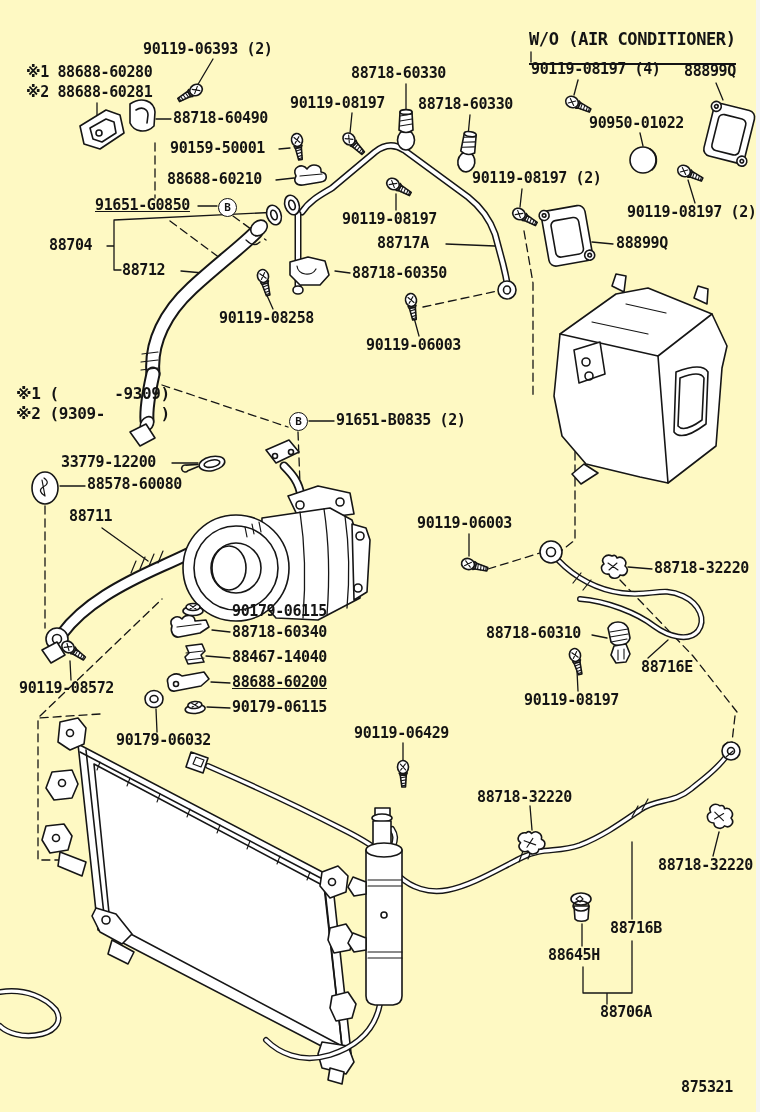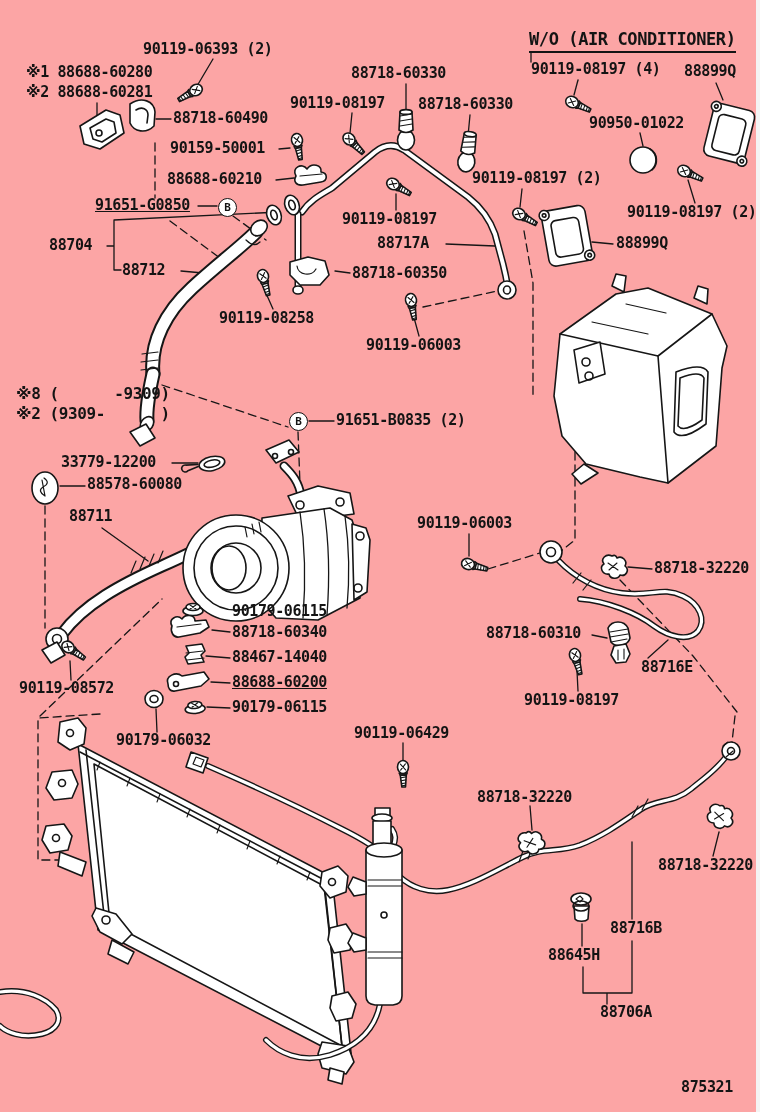--- a/index.html
+++ b/index.html
@@ -1,22 +1,22 @@
 <!DOCTYPE html>
 <html><head>
 <meta charset="utf-8">
 <style>
   html,body{margin:0;padding:0;background:#f4f4f4;}
-  #page{position:relative;width:756px;height:1112px;background:#fca5a5;overflow:hidden;
+  #page{position:relative;width:756px;height:1112px;background:#fef9c3;overflow:hidden;
         font-family:"DejaVu Sans Mono","DejaVu Sans",monospace;}
   #art{position:absolute;left:0;top:0;}
   #art path,#art circle,#art ellipse,#art rect,#art line{vector-effect:non-scaling-stroke;}
   .label{position:absolute;font-weight:bold;font-size:15px;letter-spacing:-0.4px;
          color:#141414;line-height:1.05;white-space:pre;z-index:3;}
-  .label.u{border-bottom:2px solid #141414;padding-bottom:2px;}
+  .label.u{border-bottom:2px solid #141414;padding-bottom:14px;}
   .circ{position:absolute;width:17px;height:17px;border:1.7px solid #141414;border-radius:50%;
         color:#141414;font-size:11px;font-weight:bold;display:flex;align-items:center;
         justify-content:center;z-index:3;background:#fff;}
 </style>
 </head>
 <body>
 
 <div id="page">
 
 <svg id="art" width="760" height="1112" viewBox="0 0 760 1112" fill="none" stroke="#161616" stroke-width="1.6" stroke-linecap="round" stroke-linejoin="round">
@@ -341,21 +341,21 @@
       <div class="label" style="left: 627px; top: 205px;">90119-08197 (2)</div>
       <div class="label" style="left: 95px; top: 198px; text-decoration: underline;">91651-G0850</div>
       <div class="label" style="left: 342px; top: 212px;">90119-08197</div>
       <div class="label" style="left: 377px; top: 236px;">88717A</div>
       <div class="label" style="left: 616px; top: 236px;">88899Q</div>
       <div class="label" style="left: 49px; top: 238px;">88704</div>
       <div class="label" style="left: 122px; top: 263px;">88712</div>
       <div class="label" style="left: 352px; top: 266px; text-align: center;">88718-60350</div>
       <div class="label" style="left: 219px; top: 311px;">90119-08258</div>
       <div class="label" style="left: 366px; top: 338px;">90119-06003</div>
-      <div class="label" style="left: 16px; top: 386px; font-size: 16px;">※8 (      -9309)</div>
+      <div class="label" style="left: 16px; top: 386px; font-size: 16px;">※1 (      -9309)</div>
       <div class="label" style="left: 16px; top: 406px; font-size: 16px;">※2 (9309-      )</div>
       <div class="label" style="left: 336px; top: 413px;">91651-B0835 (2)</div>
       <div class="label" style="left: 61px; top: 455px;">33779-12200</div>
       <div class="label" style="left: 87px; top: 477px;">88578-60080</div>
       <div class="label" style="left: 69px; top: 509px;">88711</div>
       <div class="label" style="left: 417px; top: 516px;">90119-06003</div>
       <div class="label" style="left: 654px; top: 561px;">88718-32220</div>
       <div class="label" style="left: 232px; top: 604px;">90179-06115</div>
       <div class="label" style="left: 232px; top: 625px;">88718-60340</div>
       <div class="label" style="left: 232px; top: 650px;">88467-14040</div>

